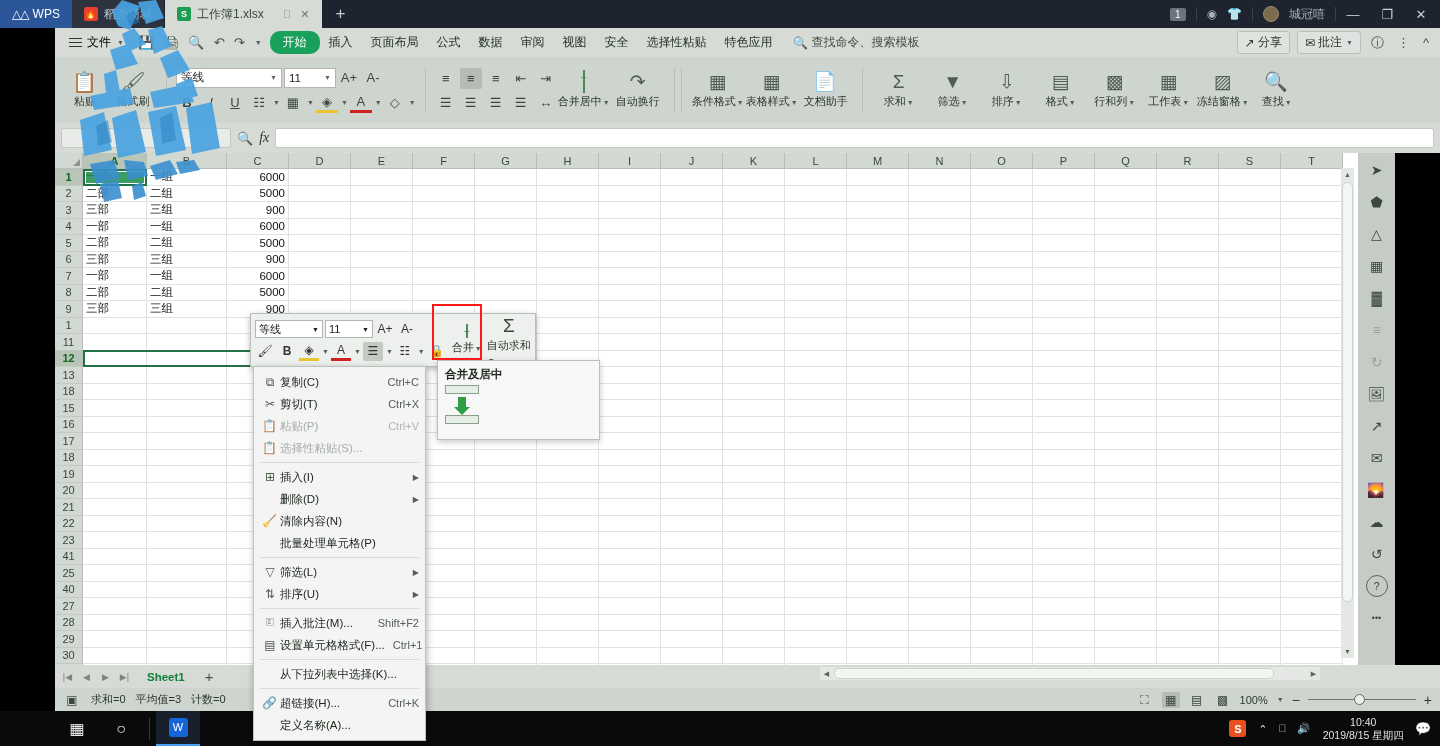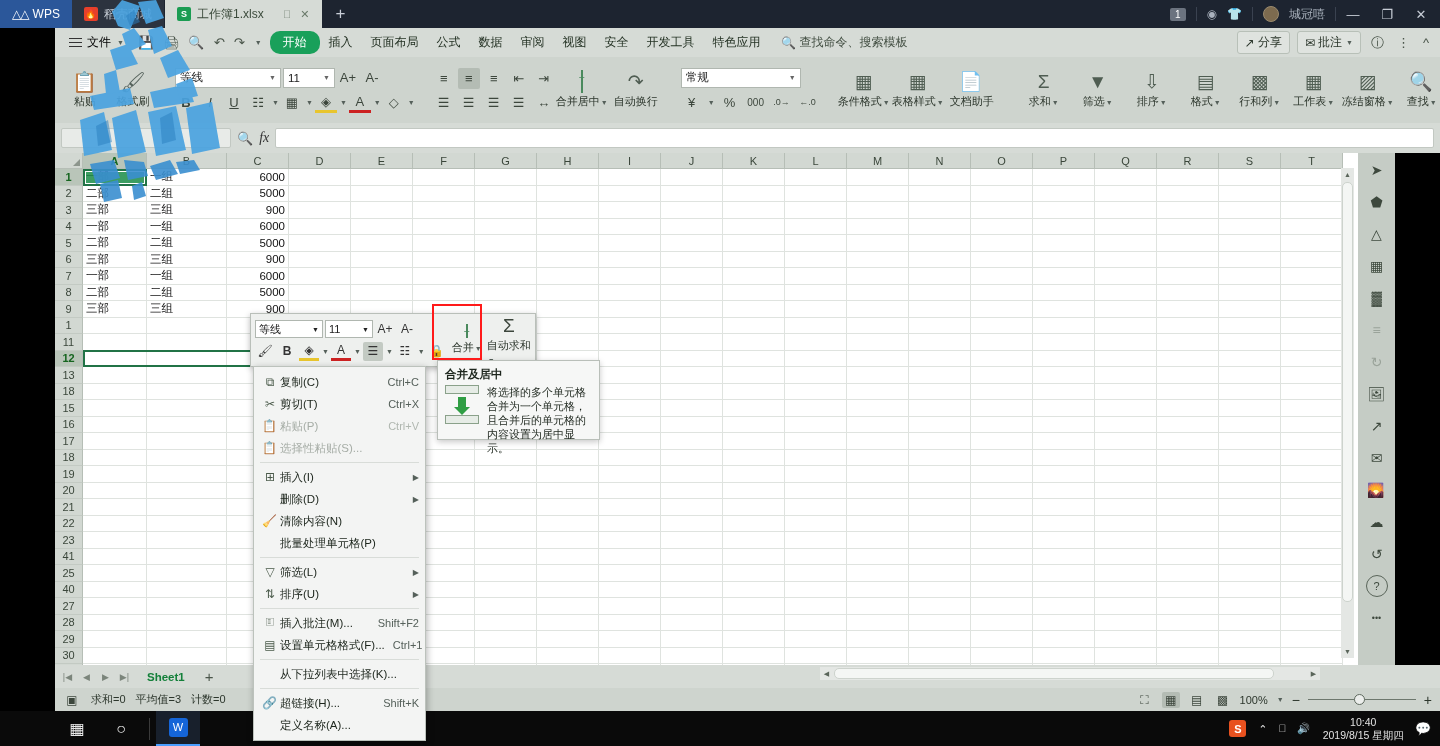--- a/index.html
+++ b/index.html
@@ -359,21 +359,21 @@
       <span class="caret">▼</span>
     </div>
     <div class="mb-start">开始</div>
     <div class="mb-item">插入</div>
     <div class="mb-item">页面布局</div>
     <div class="mb-item">公式</div>
     <div class="mb-item">数据</div>
     <div class="mb-item">审阅</div>
     <div class="mb-item">视图</div>
     <div class="mb-item">安全</div>
-    <div class="mb-item">开发工具</div>
+    <div class="mb-item">选择性粘贴</div>
     <div class="mb-item">特色应用</div>
     <div class="mb-search">
       <span>🔍</span>
       <span>查找命令、搜索模板</span>
     </div>
     <div class="mb-right">
       <div class="mb-btn">
         <span>↗</span>
         <span>分享</span>
       </div>
@@ -456,36 +456,20 @@
         <span class="gl"><span class="g-merge"></span></span>
         <span class="cap"><span>合并居中</span><span class="caret">▼</span></span>
       </div>
       <div class="tall-btn">
         <span class="gl">↷</span>
         <span class="cap">自动换行</span>
       </div>
     </div>
     <div class="rb-sep"></div>
 
-    <div class="rb-group">
-      <div class="stack">
-        <div class="combo" style="width:120px">
-          <span class="cv">常规</span>
-          <span class="cc">▼</span>
-        </div>
-        <div class="numfmt-row">
-          <div class="icon-btn">¥</div>
-          <span class="caret">▼</span>
-          <div class="icon-btn">%</div>
-          <div class="icon-btn" style="font-size:10px">000</div>
-          <div class="icon-btn" style="font-size:9px">.0→</div>
-          <div class="icon-btn" style="font-size:9px">←.0</div>
-        </div>
-      </div>
-    </div>
     <div class="rb-sep"></div>
 
     <div class="rb-group">
       <div class="tall-btn">
         <span class="gl">▦</span>
         <span class="cap"><span>条件格式</span><span class="caret">▼</span></span>
       </div>
       <div class="tall-btn">
         <span class="gl">▦</span>
         <span class="cap"><span>表格样式</span><span class="caret">▼</span></span>
@@ -1354,21 +1338,20 @@
 
   <div class="tooltip">
     <div class="tt-title">合并及居中</div>
     <div class="tt-body">
       <div class="tt-thumb">
         <div class="tbar" style="top:0"></div>
         <div class="tbar" style="top:30px"></div>
         <div style="position:absolute;left:13px;top:12px;width:8px;height:11px;background:#2f9e44"></div>
         <div style="position:absolute;left:9px;top:22px;width:0;height:0;border-left:8px solid transparent;border-right:8px solid transparent;border-top:8px solid #2f9e44"></div>
       </div>
-      <div class="tt-text">将选择的多个单元格合并为一个单元格，且合并后的单元格的内容设置为居中显示。</div>
     </div>
   </div>
 
   <div class="ctxmenu" id="ctxmenu">
       <div class="ctx-item">
         <span class="ic">⧉</span>
         <span class="lb">复制(C)</span>
         <span class="sc">Ctrl+C</span>
       </div>
       <div class="ctx-item">
@@ -1428,21 +1411,21 @@
       </div>
       <div class="ctx-sep"></div>
       <div class="ctx-item">
         <span class="ic"></span>
         <span class="lb">从下拉列表中选择(K)...</span>
       </div>
       <div class="ctx-sep"></div>
       <div class="ctx-item">
         <span class="ic">🔗</span>
         <span class="lb">超链接(H)...</span>
-        <span class="sc">Shift+K</span>
+        <span class="sc">Ctrl+K</span>
       </div>
       <div class="ctx-item">
         <span class="ic"></span>
         <span class="lb">定义名称(A)...</span>
       </div>
     </div>
 
   <div class="sheetbar">
     <div class="nav-btn">|◀</div>
     <div class="nav-btn">◀</div>

